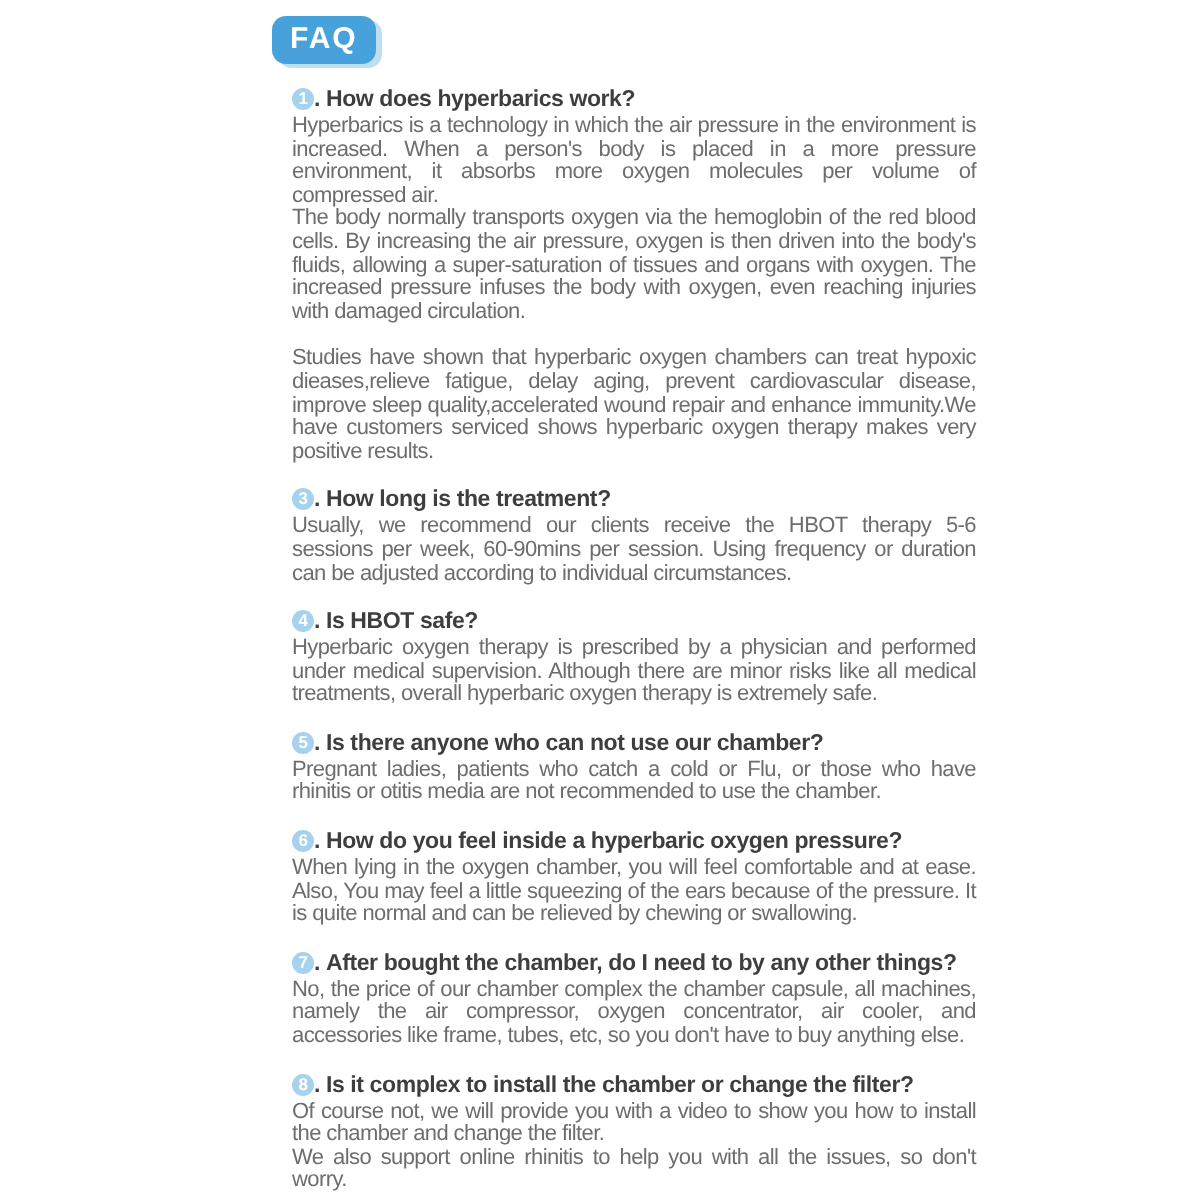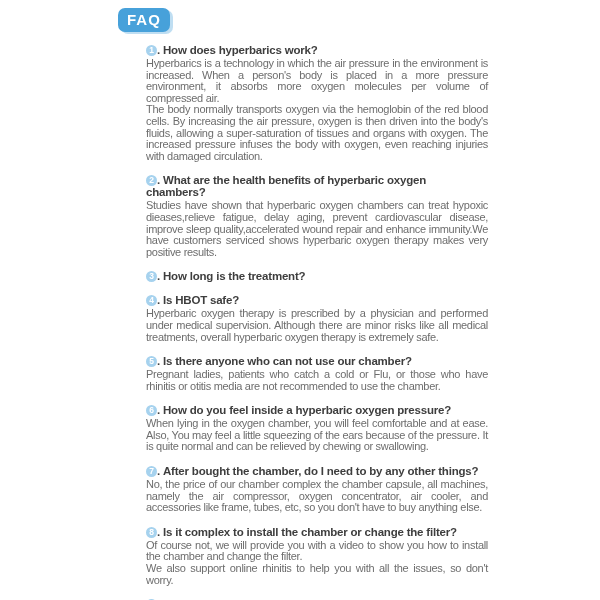--- a/index.html
+++ b/index.html
@@ -19,20 +19,21 @@
   .faq-badge {
     display: inline-block;
     background: var(--accent, #47a1da);
     color: #ffffff;
     font-size: 15px;
     font-weight: bold;
     letter-spacing: 1px;
     padding: 3px 9px 4px 9px;
     border-radius: 7px;
     box-shadow: 3px 2px 0 rgba(71, 161, 218, 0.35);
+    margin-left: 18px;
   }
   #faq-list { margin-top: 12px; margin-left: 28px; }
   .faq-item + .faq-item { margin-top: 12px; }
   .question {
     margin: 0 0 2px 0;
     font-size: 11.5px;
     font-weight: 700;
     color: #3e3e3e;
     letter-spacing: -0.2px;
   }
@@ -67,28 +68,30 @@
   <div id="faq-list">
   <section class="faq-item">
     <h3 class="question"><span class="num">1</span><span class="dot">.</span><span class="q-text">How does hyperbarics work?</span></h3>
     <div class="answer">
           <p>Hyperbarics is a technology in which the air pressure in the environment is increased. When a person's body is placed in a more pressure environment, it absorbs more oxygen molecules per volume of compressed air.</p>
           <p>The body normally transports oxygen via the hemoglobin of the red blood cells. By increasing the air pressure, oxygen is then driven into the body's fluids, allowing a super-saturation of tissues and organs with oxygen.  The increased pressure infuses the body with oxygen, even reaching injuries with damaged circulation.</p>
         </div>
   </section>
 
   <section class="faq-item">
-    <h3 class="question"><span class="num">2</span><span class="dot">.</span><span class="q-text">What are the health benefits of hyperbaric oxygen chambers?</span></h3>
     <div class="answer">
           <p>Studies have shown that hyperbaric oxygen chambers can treat hypoxic dieases,relieve fatigue, delay aging, prevent cardiovascular disease, improve sleep quality,accelerated wound repair and enhance immunity.We have customers serviced shows hyperbaric oxygen therapy makes very positive results.</p>
         </div>
   </section>
 
   <section class="faq-item">
     <h3 class="question"><span class="num">3</span><span class="dot">.</span><span class="q-text">How long is the treatment?</span></h3>
+    <div class="answer">
+          <p>Usually, we recommend our clients receive the HBOT therapy 5-6 sessions per week, 60-90mins per session. Using frequency or duration can be adjusted according to individual circumstances.</p>
+        </div>
   </section>
 
   <section class="faq-item">
     <h3 class="question"><span class="num">4</span><span class="dot">.</span><span class="q-text">Is HBOT safe?</span></h3>
     <div class="answer">
           <p>Hyperbaric oxygen therapy is prescribed by a physician and performed under medical supervision. Although there are minor risks like all medical treatments, overall hyperbaric oxygen therapy is extremely safe.</p>
         </div>
   </section>
 
   <section class="faq-item">

